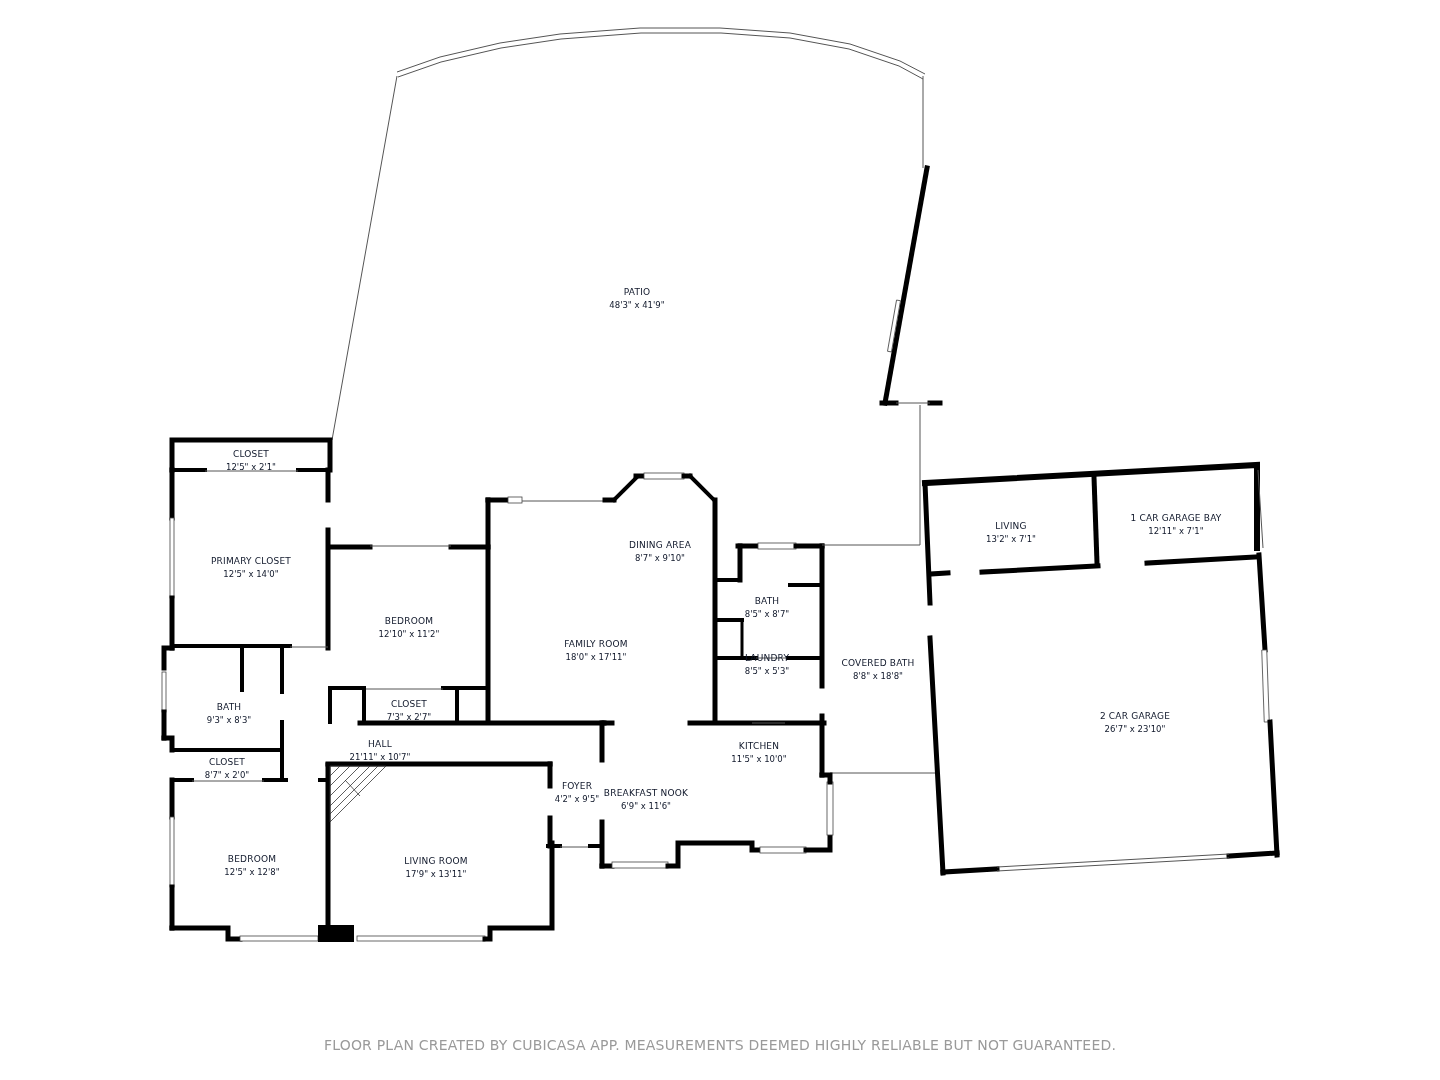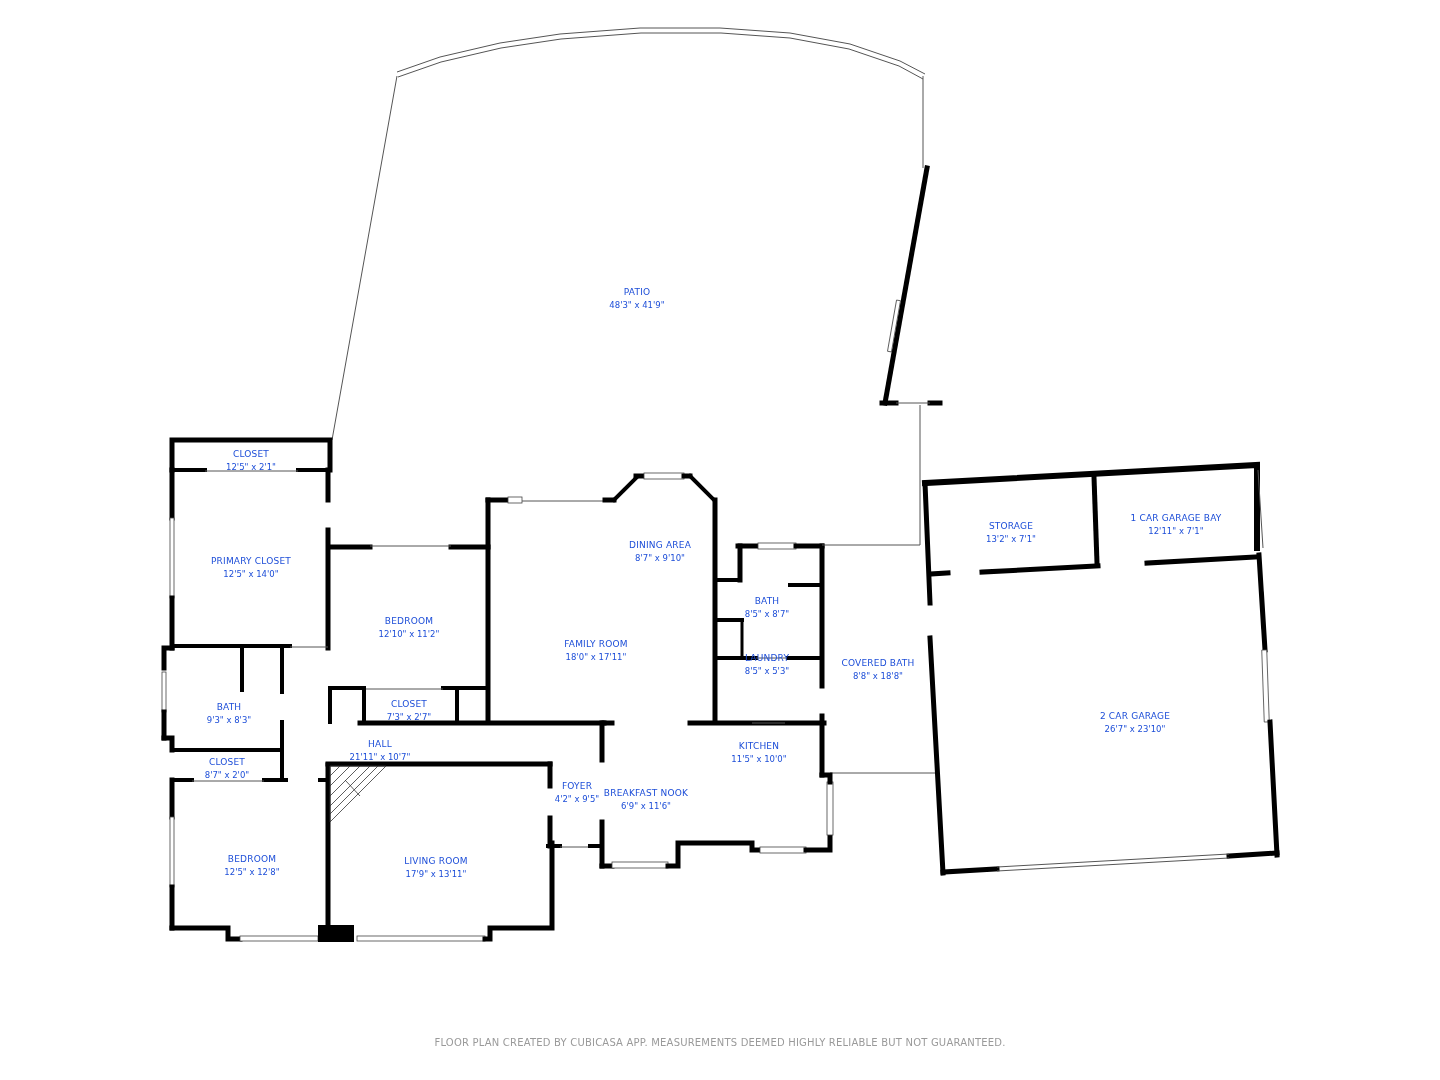--- a/index.html
+++ b/index.html
@@ -1,21 +1,21 @@
 <!DOCTYPE html>
 <html><head>
   <meta charset="utf-8">
   <style>
     html, body { margin: 0; padding: 0; background: #ffffff; }
     body { width: 1440px; height: 1080px; position: relative; overflow: hidden; font-family: "DejaVu Sans", sans-serif; }
     #plan { position: absolute; left: 0; top: 0; width: 1440px; height: 1080px; }
-    .label { position: absolute; transform: translate(-50%, 0); text-align: center; color: #1d4ed8; white-space: nowrap; line-height: 13px; }
+    .label { position: absolute; transform: translate(-50%, 0); text-align: center; color: #0f172a; white-space: nowrap; line-height: 13px; }
     .label .name { font-size: 9px; letter-spacing: 0.2px; display: block; }
     .label .dim { font-size: 8.5px; display: block; }
-    .footer { position: absolute; left: 0; width: 1440px; top: 1037px; text-align: center; font-size: 10px; color: #9a9a9a; letter-spacing: 0.2px; font-family: "DejaVu Sans", sans-serif; }
+    .footer { position: absolute; left: 0; width: 1440px; top: 1037px; text-align: center; font-size: 14px; color: #9a9a9a; letter-spacing: 0.2px; font-family: "DejaVu Sans", sans-serif; }
     .w { stroke: #000; fill: none; stroke-linecap: square; }
     .thin { stroke: #555; stroke-width: 1; fill: none; }
     .win { fill: #fff; stroke: #444; stroke-width: 0.8; }
   </style>
 </head>
 <body>
 
 <svg id="plan" viewBox="0 0 1440 1080" xmlns="http://www.w3.org/2000/svg">
 
   <g>
@@ -233,21 +233,21 @@
 </div>
 <div class="label" style="left:767px; top:652px;">
   <span class="name">LAUNDRY</span>
   <span class="dim">8'5" x 5'3"</span>
 </div>
 <div class="label" style="left:878px; top:657px;">
   <span class="name">COVERED BATH</span>
   <span class="dim">8'8" x 18'8"</span>
 </div>
 <div class="label" style="left:1011px; top:520px;">
-  <span class="name">STORAGE</span>
+  <span class="name">LIVING</span>
   <span class="dim">13'2" x 7'1"</span>
 </div>
 <div class="label" style="left:1176px; top:512px;">
   <span class="name">1 CAR GARAGE BAY</span>
   <span class="dim">12'11" x 7'1"</span>
 </div>
 <div class="label" style="left:1103px; top:710px;margin-left:32px;">
   <span class="name">2 CAR GARAGE</span>
   <span class="dim">26'7" x 23'10"</span>
 </div>

